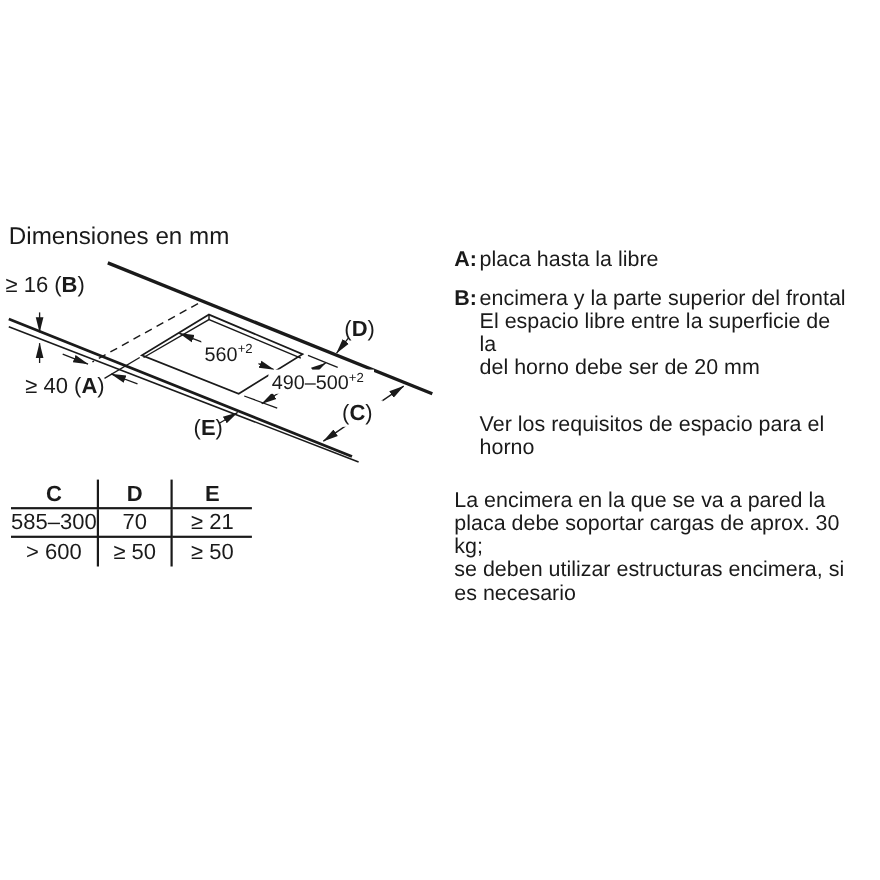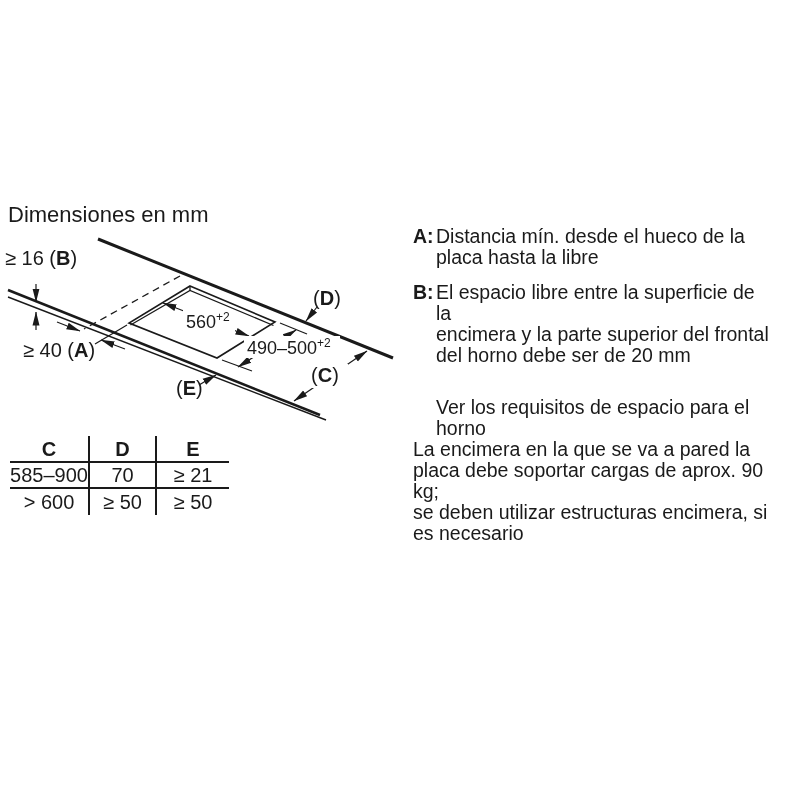--- a/index.html
+++ b/index.html
@@ -19,21 +19,21 @@
   .spec-table .hdr{font-weight:bold;height:27px;border-bottom:2px solid #1a1a1a;}
   .spec-table .r1{border-bottom:2px solid #1a1a1a;}
   .spec-table .vline{border-right:2px solid #1a1a1a;}
   
   .notes{position:absolute;left:413px;top:226px;width:356px;font-size:19.5px;line-height:21px;}
   .para{position:relative;}
   .para.indent{padding-left:23px;}
   .plabel{position:absolute;left:0;top:0;font-weight:bold;}
   .mb-a{margin-bottom:14px;}
   .mb-b{margin-bottom:31px;}
-  .mb-oven{margin-bottom:0;}
+  .mb-oven{margin-bottom:27px;}
 </style>
 </head>
 <body>
 
 <div class="page">
 
   <div class="title">Dimensiones en mm</div>
 
   <svg width="800" height="800" viewBox="0 0 800 800">
     <defs>
@@ -81,46 +81,45 @@
 
     <rect x="244" y="336" width="96" height="22" fill="#ffffff"></rect>
     <text x="247" y="354" class="dimtxt"><tspan>490–500</tspan><tspan class="sup" dy="-7">+2</tspan></text>
   </svg>
 
   <div class="spec-table">
     <div class="cell hdr vline">C</div>
     <div class="cell hdr vline">D</div>
     <div class="cell hdr">E</div>
 
-    <div class="cell r1 vline">585–900</div>
+    <div class="cell r1 vline">585–300</div>
     <div class="cell r1 vline">70</div>
     <div class="cell r1">≥ 21</div>
 
     <div class="cell vline">&gt; 600</div>
     <div class="cell vline">≥ 50</div>
     <div class="cell">≥ 50</div>
   </div>
 
   <div class="notes">
     <div class="para indent mb-a">
       <span class="plabel">A:</span>
-      <div>Distancia mín. desde el hueco de la</div>
       <div>placa hasta la libre</div>
     </div>
     <div class="para indent mb-b">
       <span class="plabel">B:</span>
+      <div>encimera y la parte superior del frontal</div>
       <div>El espacio libre entre la superficie de la</div>
-      <div>encimera y la parte superior del frontal</div>
       <div>del horno debe ser de 20 mm</div>
     </div>
     <div class="para indent mb-oven">
       <div>Ver los requisitos de espacio para el</div>
       <div>horno</div>
     </div>
     <div class="para">
       <div>La encimera en la que se va a pared la</div>
-      <div>placa debe soportar cargas de aprox. 90 kg;</div>
+      <div>placa debe soportar cargas de aprox. 30 kg;</div>
       <div>se deben utilizar estructuras encimera, si</div>
       <div>es necesario</div>
     </div>
   </div>
 
 </div>
 
 </body></html>

